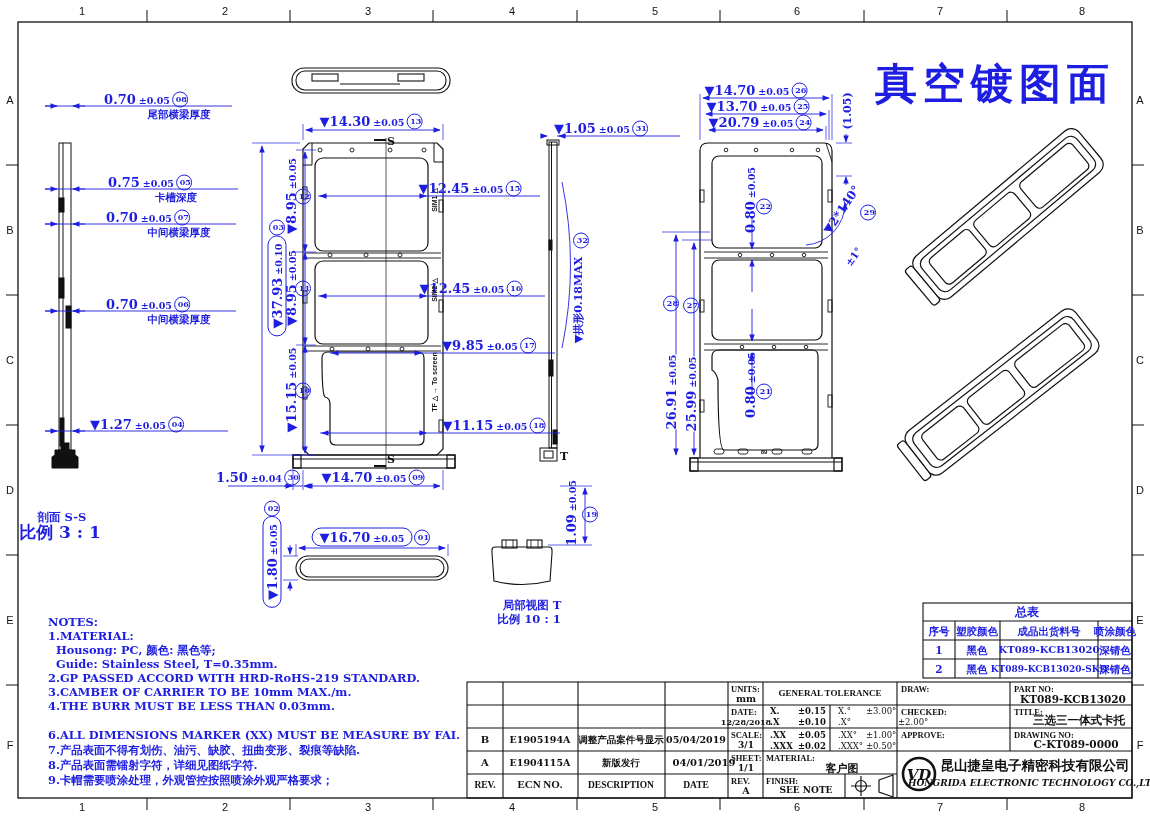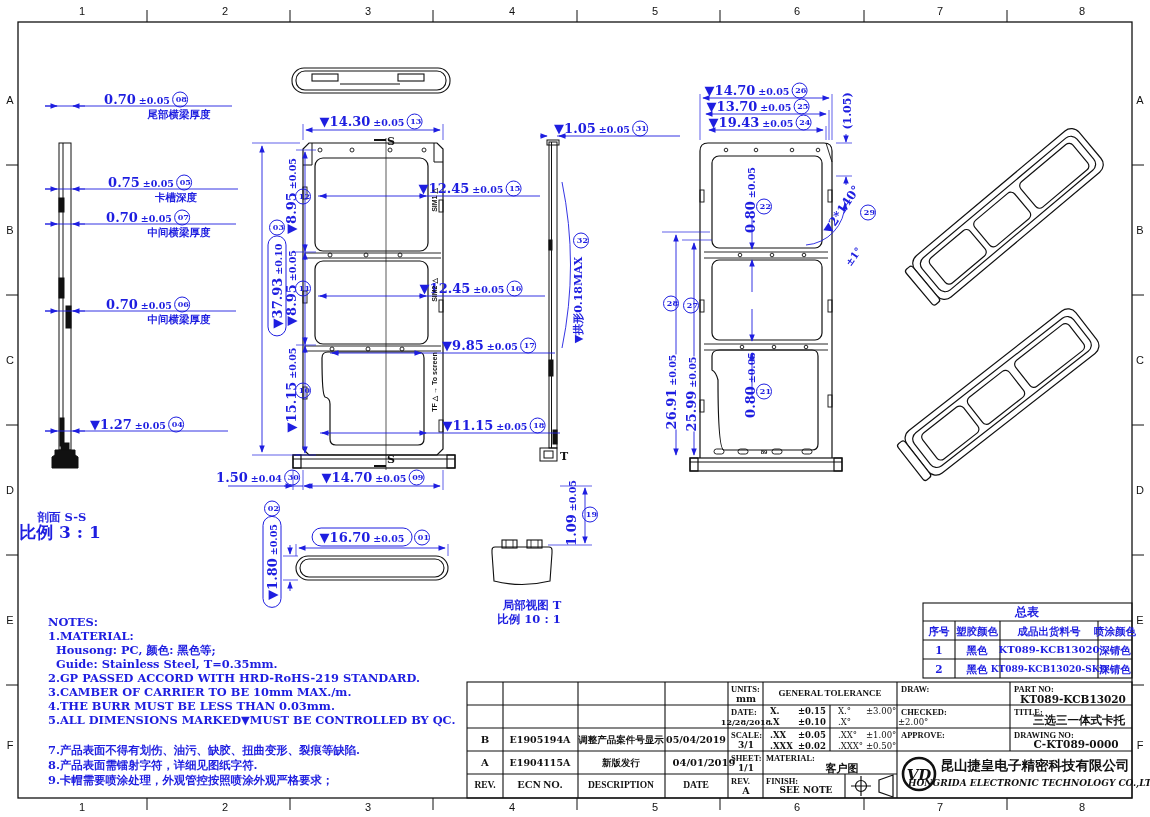--- a/index.html
+++ b/index.html
@@ -293,20 +293,21 @@
 <div class="lbl zone" style="left:10px;top:490px">D</div>
 <div class="lbl zone" style="left:10px;top:620px">E</div>
 <div class="lbl zone" style="left:10px;top:745px">F</div>
 <div class="lbl zone" style="left:1140px;top:100px">A</div>
 <div class="lbl zone" style="left:1140px;top:230px">B</div>
 <div class="lbl zone" style="left:1140px;top:360px">C</div>
 <div class="lbl zone" style="left:1140px;top:490px">D</div>
 <div class="lbl zone" style="left:1140px;top:620px">E</div>
 <div class="lbl zone" style="left:1140px;top:745px">F</div>
 
+<div class="lbl big-title" style="left:995px;top:84px">真空镀图面</div>
 
 <div class="lbl" style="left:146px;top:99px"><span class="v">0.70</span><span class="t">±0.05</span><span class="bub">08</span></div>
 <div class="lbl cnlab" style="left:131px;top:114px">尾部横梁厚度</div>
 <div class="lbl" style="left:150px;top:182px"><span class="v">0.75</span><span class="t">±0.05</span><span class="bub">05</span></div>
 <div class="lbl cnlab" style="left:128px;top:197px">卡槽深度</div>
 <div class="lbl" style="left:148px;top:217px"><span class="v">0.70</span><span class="t">±0.05</span><span class="bub">07</span></div>
 <div class="lbl cnlab" style="left:131px;top:232px">中间横梁厚度</div>
 <div class="lbl" style="left:148px;top:304px"><span class="v">0.70</span><span class="t">±0.05</span><span class="bub">06</span></div>
 <div class="lbl cnlab" style="left:131px;top:319px">中间横梁厚度</div>
 <div class="lbl" style="left:137px;top:424px"><span class="v">▼1.27</span><span class="t">±0.05</span><span class="bub">04</span></div>
@@ -346,42 +347,42 @@
 <div class="lbl" style="left:581px;top:240px"><span class="bub" style="margin:0">32</span></div>
 <div class="lbl rot" style="left:578px;top:300px;font-size:11px"><span>▼拱形0.18MAX</span></div>
 <div class="lbl blk" style="left:564px;top:456px;font-size:11px">T</div>
 <div class="lbl rot" style="left:571px;top:513px"><span class="v">1.09</span><span class="t">±0.05</span></div>
 <div class="lbl" style="left:590px;top:514px"><span class="bub" style="margin:0">19</span></div>
 <div class="lbl" style="left:532px;top:606px;font-size:11.5px">局部视图 T</div>
 <div class="lbl" style="left:529px;top:620px;font-size:11.5px">比例 10 : 1</div>
 
 <div class="lbl" style="left:756px;top:90px"><span class="v">▼14.70</span><span class="t">±0.05</span><span class="bub">26</span></div>
 <div class="lbl" style="left:758px;top:106px"><span class="v">▼13.70</span><span class="t">±0.05</span><span class="bub">25</span></div>
-<div class="lbl" style="left:760px;top:122px"><span class="v">▼19.43</span><span class="t">±0.05</span><span class="bub">24</span></div>
+<div class="lbl" style="left:760px;top:122px"><span class="v">▼20.79</span><span class="t">±0.05</span><span class="bub">24</span></div>
 <div class="lbl rot" style="left:847px;top:111px;font-size:11px"><span>(1.05)</span></div>
 <div class="lbl rot" style="left:750px;top:200px"><span class="v">0.80</span><span class="t">±0.05</span></div>
 <div class="lbl" style="left:764px;top:206px"><span class="bub" style="margin:0">22</span></div>
 <div class="lbl rot" style="left:750px;top:385px"><span class="v">0.80</span><span class="t">±0.05</span></div>
 <div class="lbl" style="left:764px;top:391px"><span class="bub" style="margin:0">21</span></div>
 <div class="lbl" style="left:671px;top:303px"><span class="bub" style="margin:0">28</span></div>
 <div class="lbl rot" style="left:671px;top:392px;background:#fff"><span class="v">26.91</span><span class="t">±0.05</span></div>
 <div class="lbl" style="left:691px;top:305px"><span class="bub" style="margin:0">27</span></div>
 <div class="lbl rot" style="left:691px;top:394px;background:#fff"><span class="v">25.99</span><span class="t">±0.05</span></div>
 <div class="lbl rot56" style="left:841px;top:209px"><span class="v" style="font-size:12px">▼2*140°</span></div>
 <div class="lbl" style="left:868px;top:212px"><span class="bub" style="margin:0">29</span></div>
 <div class="lbl rot56" style="left:854px;top:257px;font-size:10px"><span>±1°</span></div>
 
 <div class="note" style="left:48px;top:617px">NOTES:</div>
 <div class="note" style="left:48px;top:631px">1.MATERIAL:</div>
 <div class="note" style="left:48px;top:645px">  Housong: PC, 颜色: 黑色等;</div>
 <div class="note" style="left:48px;top:659px">  Guide: Stainless Steel, T=0.35mm.</div>
 <div class="note" style="left:48px;top:673px">2.GP PASSED ACCORD WITH HRD-RoHS-219 STANDARD.</div>
 <div class="note" style="left:48px;top:687px">3.CAMBER OF CARRIER TO BE 10mm MAX./m.</div>
 <div class="note" style="left:48px;top:701px">4.THE BURR MUST BE LESS THAN 0.03mm.</div>
-<div class="note" style="left:48px;top:715px">5.ALL DIMENSIONS MARKED▼MUST BE CONTROLLED BY QC.</div>
+<div class="note" style="left:48px;top:730px">6.ALL DIMENSIONS MARKER (XX) MUST BE MEASURE BY FAI.</div>
 <div class="note" style="left:48px;top:745px">7.产品表面不得有划伤、油污、缺胶、扭曲变形、裂痕等缺陷.</div>
 <div class="note" style="left:48px;top:760px">8.产品表面需镭射字符，详细见图纸字符.</div>
 <div class="note" style="left:48px;top:775px">9.卡帽需要喷涂处理，外观管控按照喷涂外观严格要求；</div>
 
 <div class="lbl" style="left:1027px;top:612px;font-size:12px">总表</div>
 <div class="lbl" style="left:939px;top:631px;font-size:10.5px">序号</div>
 <div class="lbl" style="left:977px;top:631px;font-size:10.5px">塑胶颜色</div>
 <div class="lbl" style="left:1049px;top:631px;font-size:10.5px">成品出货料号</div>
 <div class="lbl" style="left:1115px;top:631px;font-size:10.5px">喷涂颜色</div>
 <div class="lbl" style="left:939px;top:650px;font-size:10.5px">1</div>

